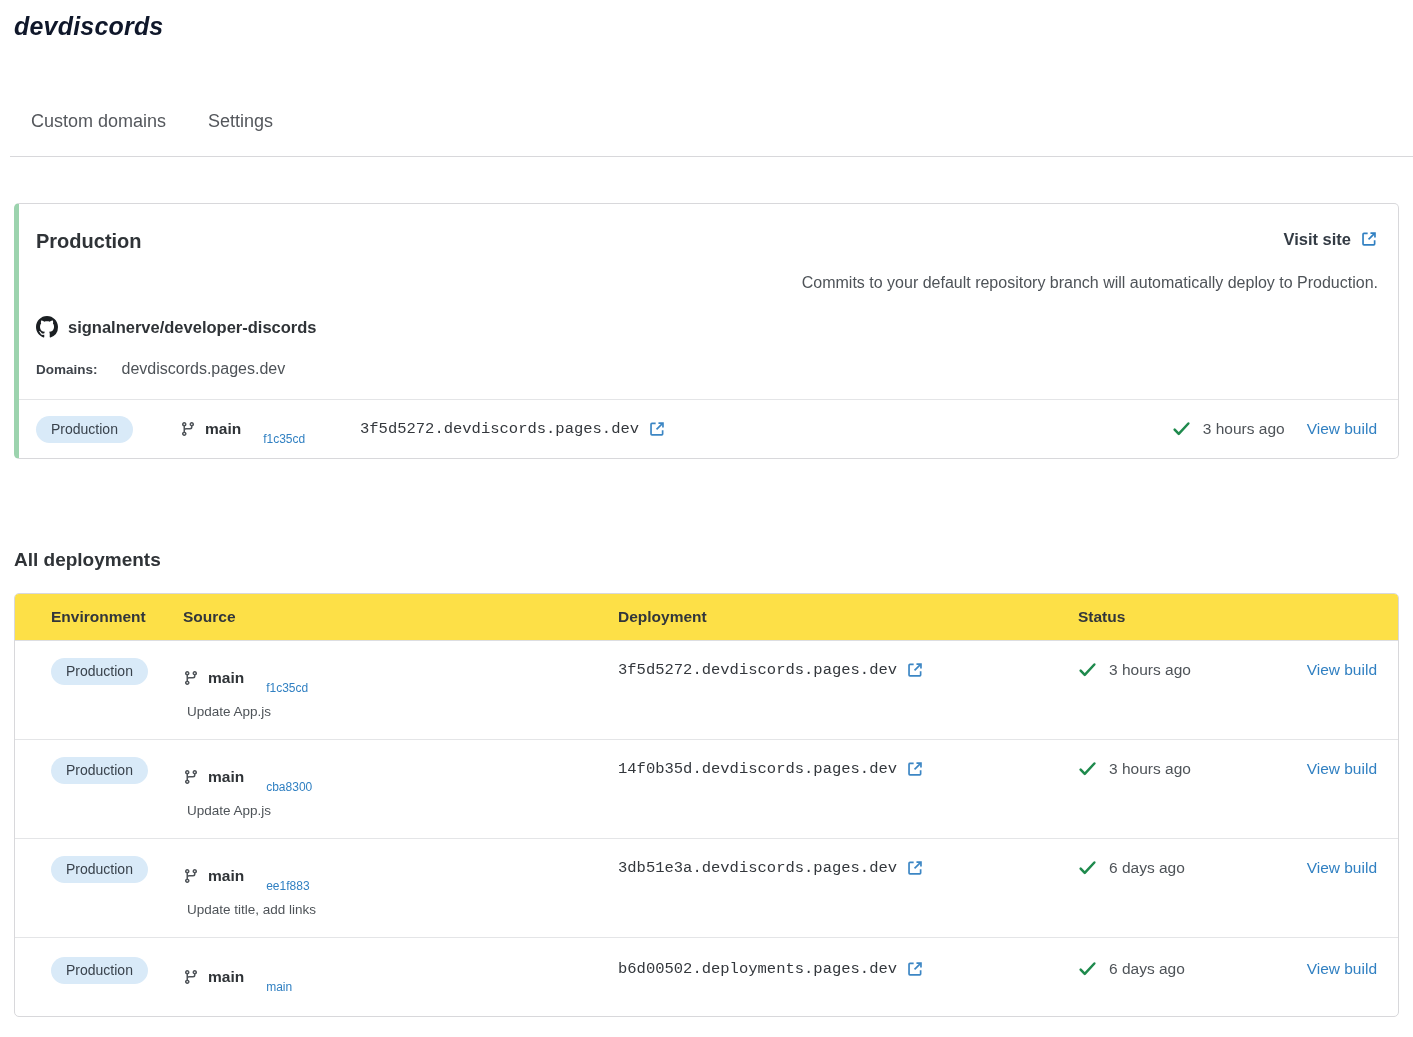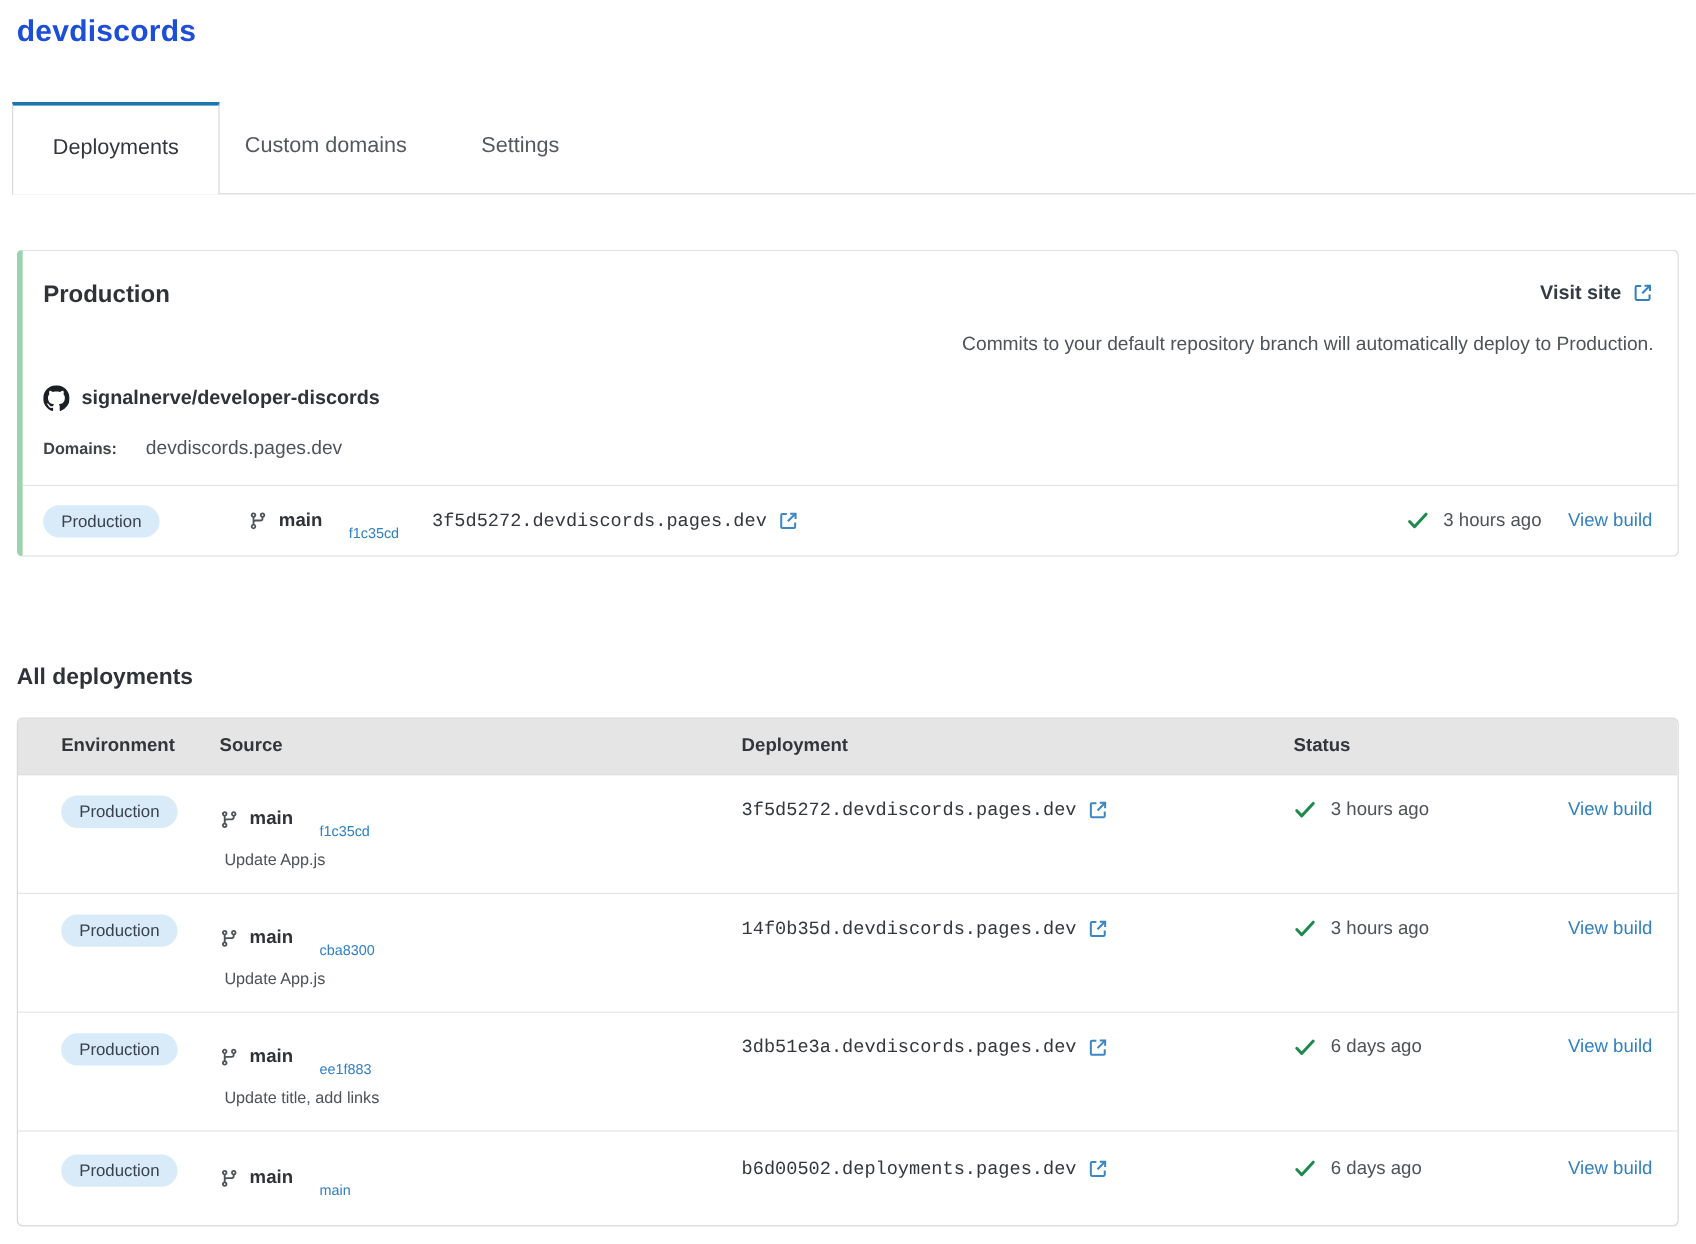--- a/index.html
+++ b/index.html
@@ -11,22 +11,23 @@
     color: #32363b;
     position: relative;
   }
   .page { padding: 0 14px; }
 
   
   .page-title {
     padding-top: 12px;
     font-size: 25px;
     font-weight: 700;
-    color: #1d4ed8;
+    color: #0f172a;
     letter-spacing: 0.2px;
+    font-style: italic;
   }
 
   
   .tab-bar {
     display: flex;
     align-items: stretch;
     margin-top: 44px;
     border-bottom: 1px solid #d8d8db;
     margin-left: -4px;
     margin-right: -14px;
@@ -87,21 +88,21 @@
   
   .badge {
     display: inline-block;
     background: #d9eaf8;
     color: #39424c;
     font-size: 14px;
     padding: 5px 15px 6px 15px;
     border-radius: 15px;
     white-space: nowrap;
   }
-  .branch-group { display: inline-flex; align-items: center; justify-content: center; }
+  .branch-group { display: inline-flex; align-items: center; }
   .branch-name { font-size: 15.5px; font-weight: 700; color: #2f3337; margin-left: 9px; }
   .commit-link { font-size: 12px; color: #3180c2; text-decoration: none; margin-left: 22px; cursor: pointer; margin-top: 20px; }
   .url-group { display: inline-flex; align-items: center; gap: 9px; font-family: Liberation Mono, monospace; }
   .deploy-url { font-size: 15.5px; color: #33373c; }
   .ext-btn { display: inline-flex; cursor: pointer; }
   .status-group { display: inline-flex; align-items: center; flex: none; }
   .time-text { font-size: 15.5px; color: #4e5358; margin-left: 12px; }
   .view-build { font-size: 15.5px; color: #3180c2; text-decoration: none; margin-left: 24px; cursor: pointer; }
   .prod-deploy-row .view-build { margin-left: 22px; }
 
@@ -120,21 +121,21 @@
     background: #fff;
   }
   .trow {
     display: grid;
     grid-template-columns: 132px 435px 460px 220px 1fr;
     padding-left: 36px;
     padding-right: 21px;
     align-items: start;
   }
   .thead {
-    background: #e5e5e5;
+    background: #fde047;
     border-bottom: 1px solid #dddee1;
     padding-top: 14px;
     padding-bottom: 14px;
   }
   .th { font-size: 15.5px; font-weight: 600; color: #32363b; }
   .tbody-row { border-bottom: 1px solid #e4e5e7; padding-top: 20px; padding-bottom: 20px; min-height: 95px; }
   .tbody-row.no-msg { min-height: 70px; padding-top: 22px; padding-bottom: 22px; }
   .deploy-table .tbody-row:last-child { border-bottom: none; }
   .src-cell .commit-msg {
     display: block;
@@ -151,23 +152,20 @@
   .icon { flex: none; }
 </style>
 </head>
 <body>
 
 <div class="page">
 
   <h1 class="page-title">devdiscords</h1>
 
   <nav class="tab-bar">
-    <div class="tab active">
-      <span>Deployments</span>
-    </div>
     <div class="tab">
       <span>Custom domains</span>
     </div>
     <div class="tab">
       <span>Settings</span>
     </div>
   </nav>
 
   <section class="prod-card">
     <div class="prod-card-body">

